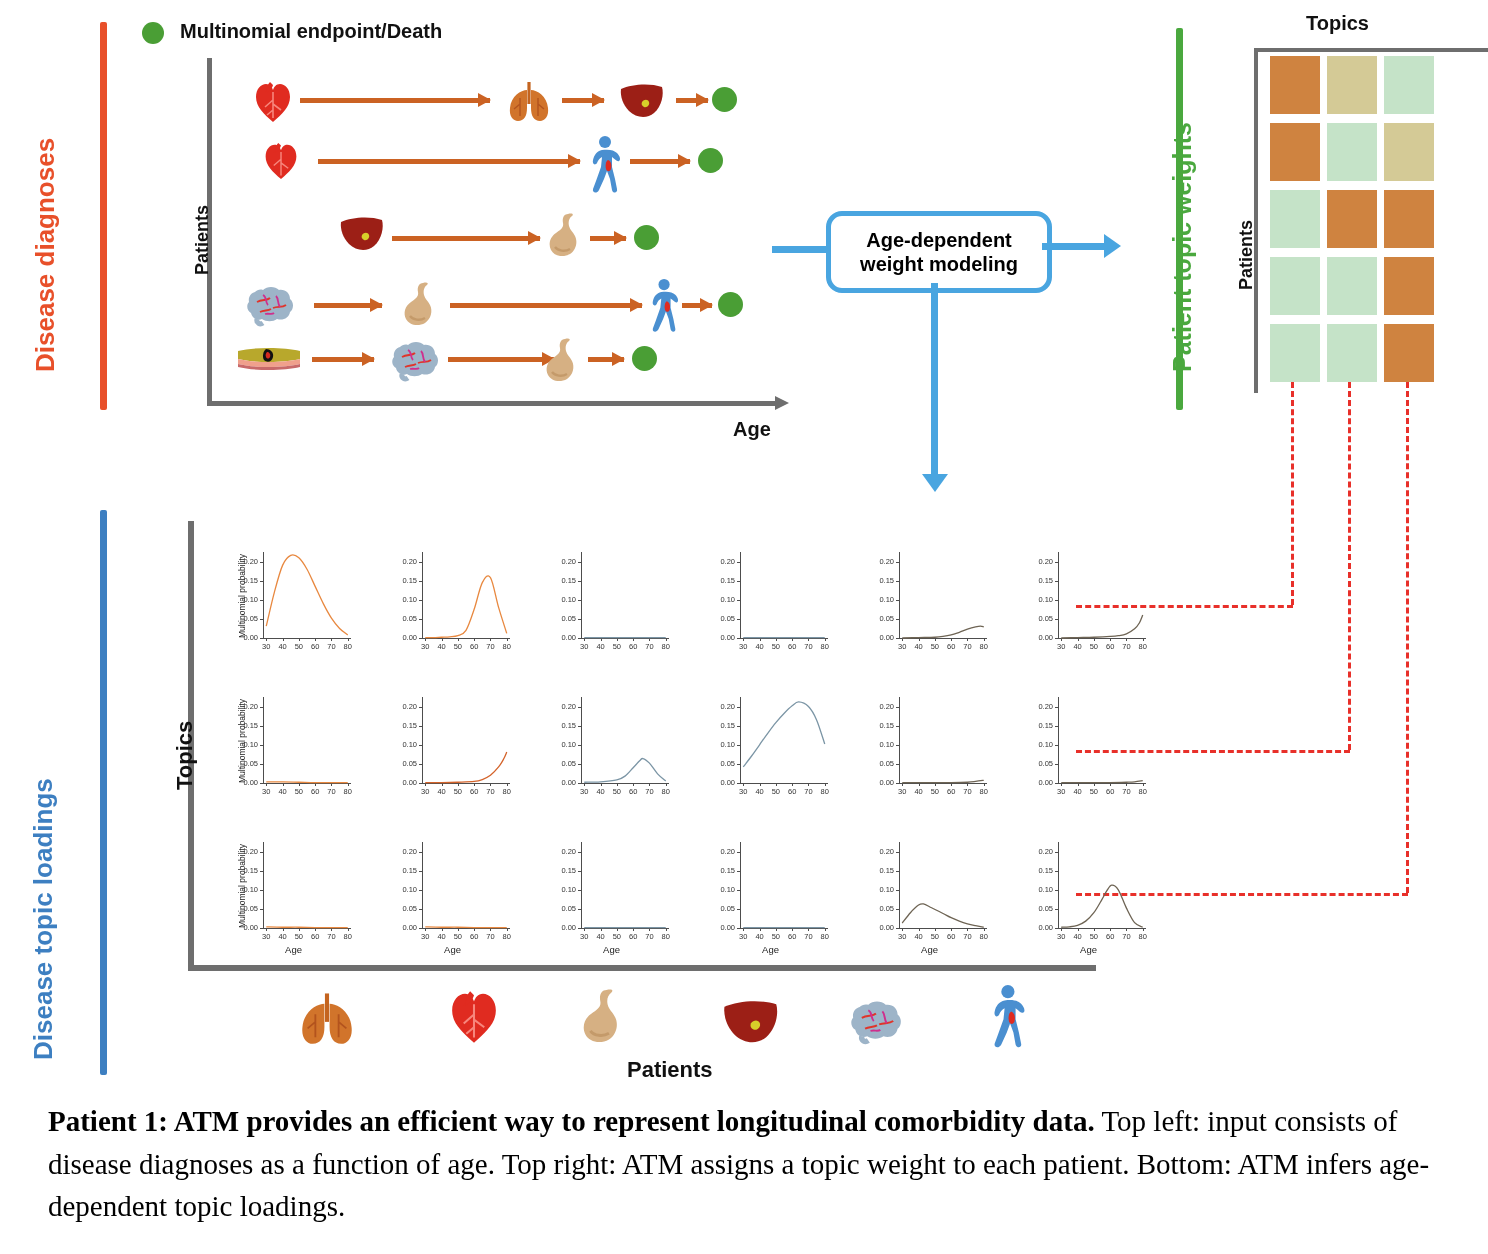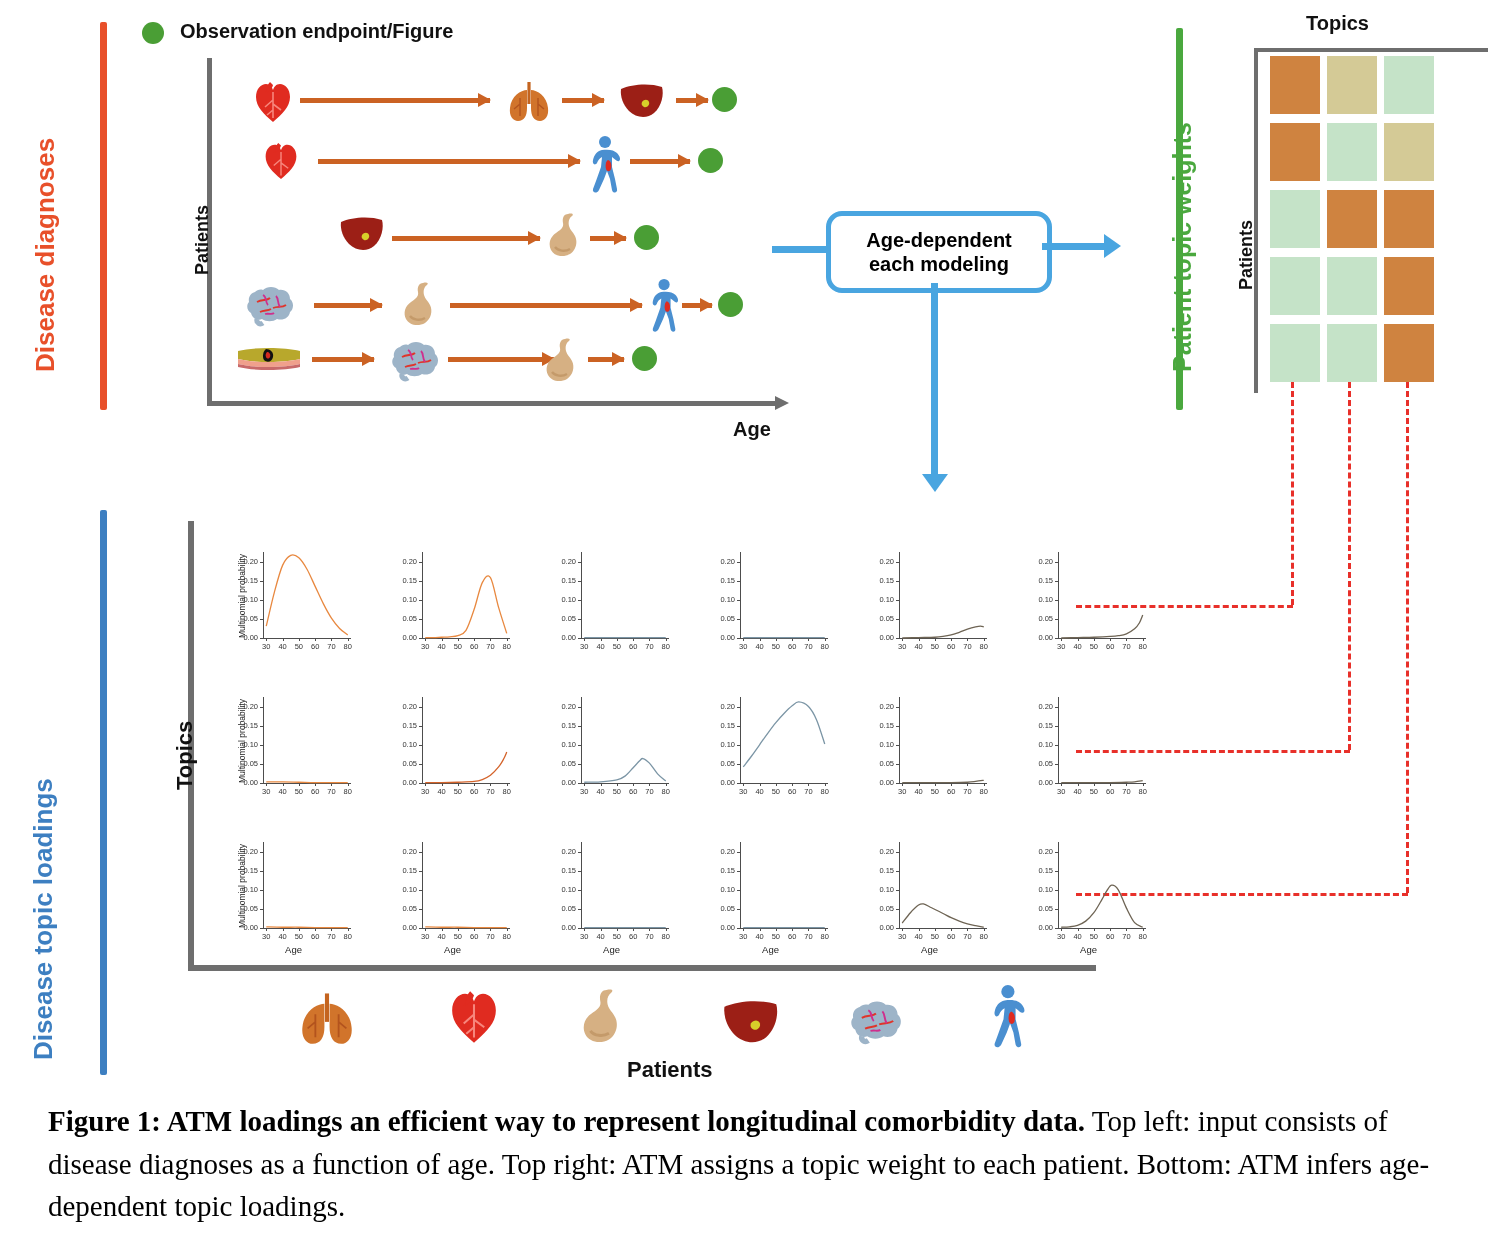--- a/index.html
+++ b/index.html
@@ -61,21 +61,21 @@
 </style>
 </head>
 <body>
 
 <div class="fig">
 
   <div class="vbar" style="left:100px;top:22px;width:7px;height:388px;background:#e8502a;"></div>
   <div class="vlabel" style="left:30px;top:372px;font-size:26px;color:#e8502a;">Disease diagnoses</div>
 
   <div class="dot" style="left:142px;top:22px;width:22px;height:22px;"></div>
-  <div class="axlabel" style="left:180px;top:20px;font-size:20px;">Observation endpoint/Figure</div>
+  <div class="axlabel" style="left:180px;top:20px;font-size:20px;">Multinomial endpoint/Death</div>
 
   <div class="axline" style="left:207px;top:58px;width:5px;height:348px;"></div>
   <div class="axline" style="left:207px;top:401px;width:570px;height:5px;"></div>
   <div style="position:absolute;left:775px;top:396px;width:0;height:0;
               border-left:14px solid #6e6e6e;border-top:7.5px solid transparent;border-bottom:7.5px solid transparent;"></div>
   <div class="rotlabel" style="left:192px;top:275px;font-size:18px;">Patients</div>
   <div class="axlabel" style="left:733px;top:418px;font-size:20px;">Age</div>
 
   <div>
     <svg class="tl-icon" style="left:252px;top:80px;" width="42" height="44" viewBox="0 0 42 44">
@@ -172,21 +172,21 @@
       <path d="M10 36C13 40 20 41 25 38" stroke="#c49a6a" stroke-width="2.4" fill="none"></path>
     </svg>
     <div class="arrow" style="left:588px;top:357px;width:36px;"></div>
     <div class="dot" style="left:632px;top:346px;width:25px;height:25px;"></div>
   </div>
 
   <div class="bluestub" style="left:772px;top:246px;width:58px;height:7px;"></div>
   <div class="modelbox" style="left:826px;top:211px;width:216px;height:72px;font-size:20px;">
     <span>
       <span>Age-dependent</span><br>
-      <span>each modeling</span>
+      <span>weight modeling</span>
     </span>
   </div>
   <div class="bluestub" style="left:1042px;top:243px;width:62px;height:7px;"></div>
   <div class="bluearrow-r" style="left:1104px;top:234px;"></div>
   <div class="bluestub" style="left:931px;top:283px;width:7px;height:192px;"></div>
   <div class="bluearrow-d" style="left:922px;top:474px;"></div>
 
   <div class="vbar" style="left:1176px;top:28px;width:7px;height:382px;background:#4aa83e;"></div>
   <div class="vlabel" style="left:1168px;top:372px;font-size:25px;color:#4aa83e;">Patient topic weights</div>
 
@@ -794,16 +794,16 @@
       <path d="M14 39C13 43 17 45 20 43" stroke="#9db4c8" stroke-width="5" fill="none"></path>
     </svg>
     <svg style="position:absolute;left:988px;top:984px;" width="42" height="66" viewBox="0 0 36 60">
       <circle cx="17" cy="7" r="6" fill="#4a8fd0"></circle>
       <path d="M14 15C9 16 6 20 5 25C4 29 7 31 9 28C10 25 12 23 14 22L13 32L8 46L5 54C4 58 9 59 11 55L16 44L19 36L22 44L24 55C25 59 30 58 29 54L27 44L24 32L24 22C27 24 29 27 31 26C33 25 32 21 29 18C26 15 21 14 14 15Z" fill="#4a8fd0"></path>
       <path d="M20 25C23 26 24 30 23 34C22 37 19 37 18 34C17 30 18 26 20 25Z" fill="#e02b20"></path>
     </svg>
   </div>
 
   <div class="caption" style="left:48px;top:1100px;width:1396px;">
-    <b>Figure 1: ATM loadings an efficient way to represent longitudinal comorbidity data.</b><span> Top left: input consists of disease diagnoses as a function of age. Top right: ATM assigns a topic weight to each patient. Bottom: ATM infers age-dependent topic loadings.</span>
+    <b>Patient 1: ATM provides an efficient way to represent longitudinal comorbidity data.</b><span> Top left: input consists of disease diagnoses as a function of age. Top right: ATM assigns a topic weight to each patient. Bottom: ATM infers age-dependent topic loadings.</span>
   </div>
 
 </div>
 
 </body></html>

